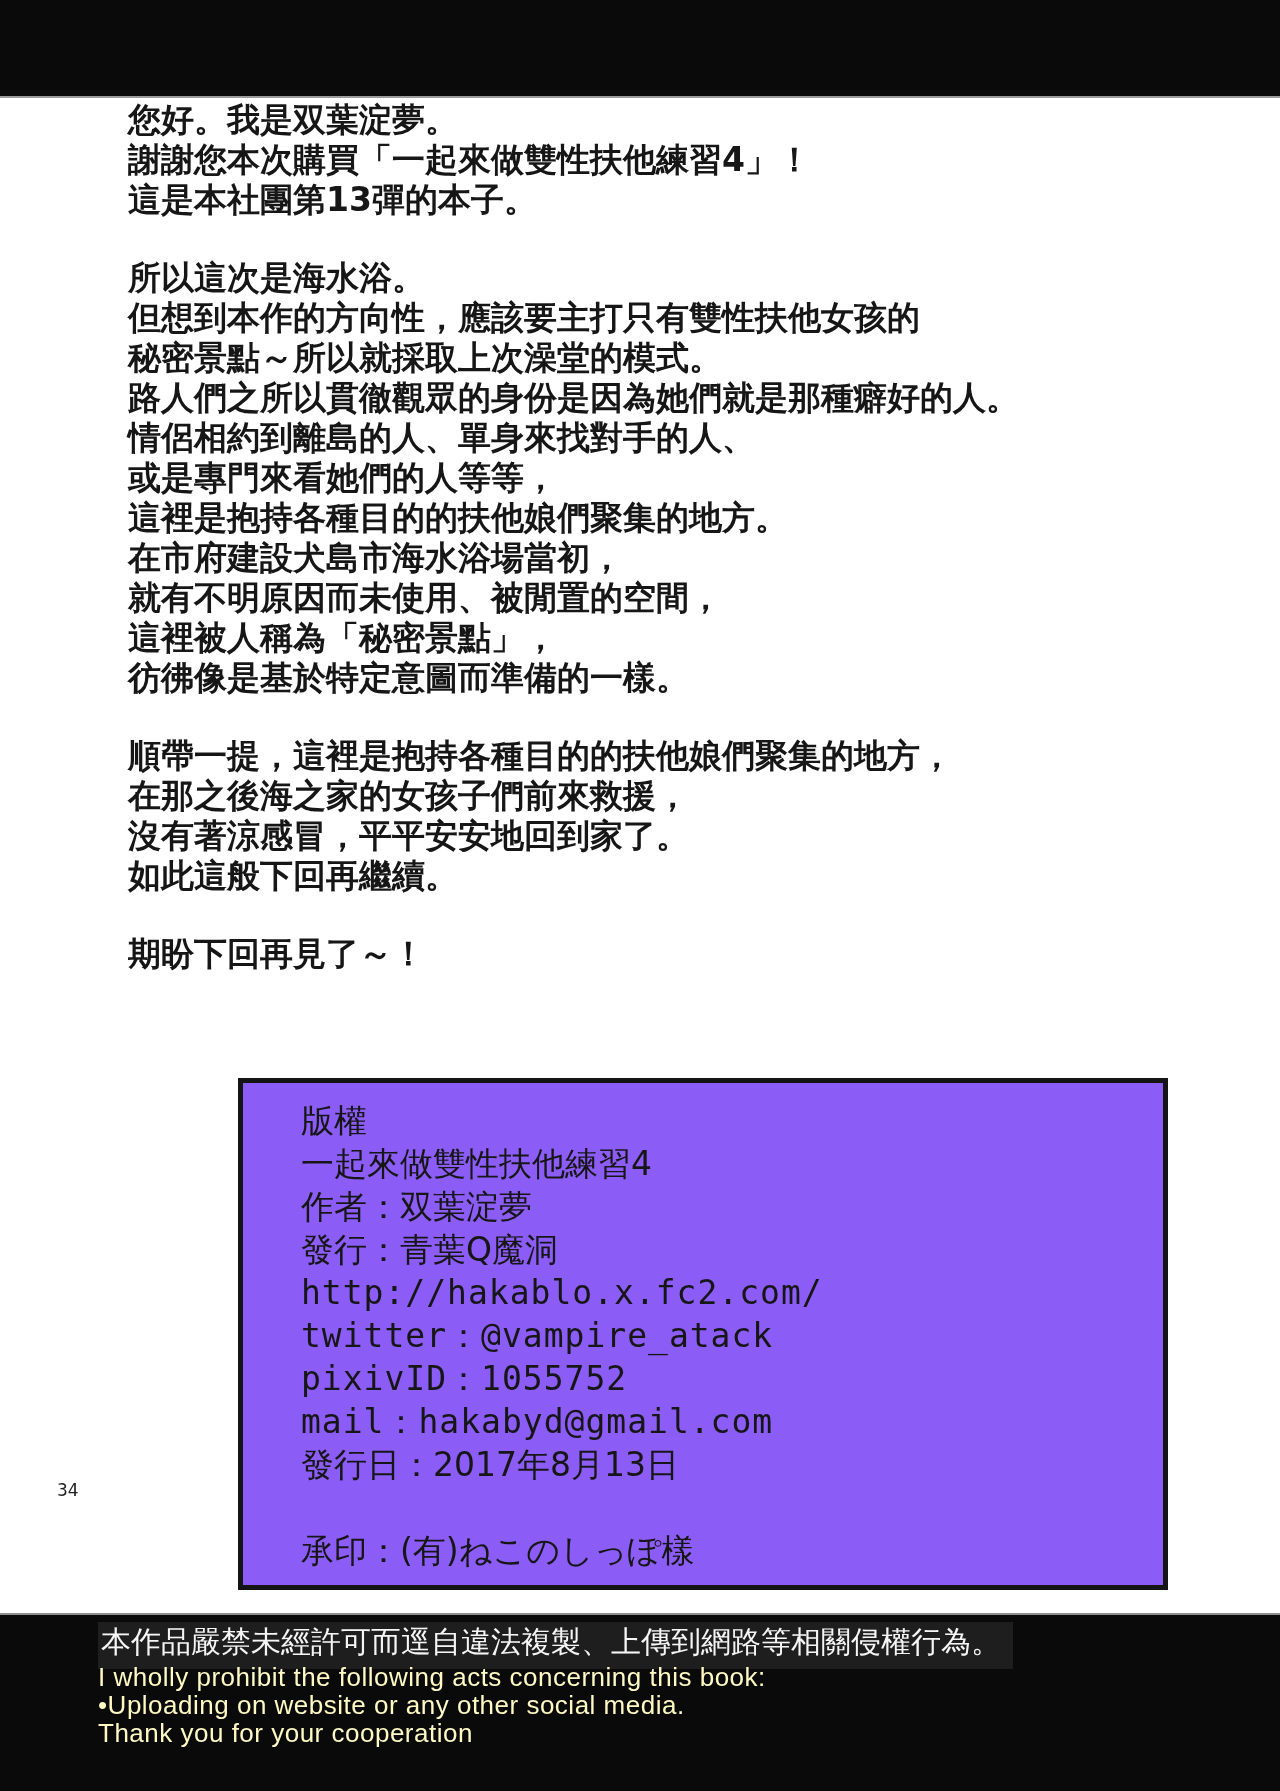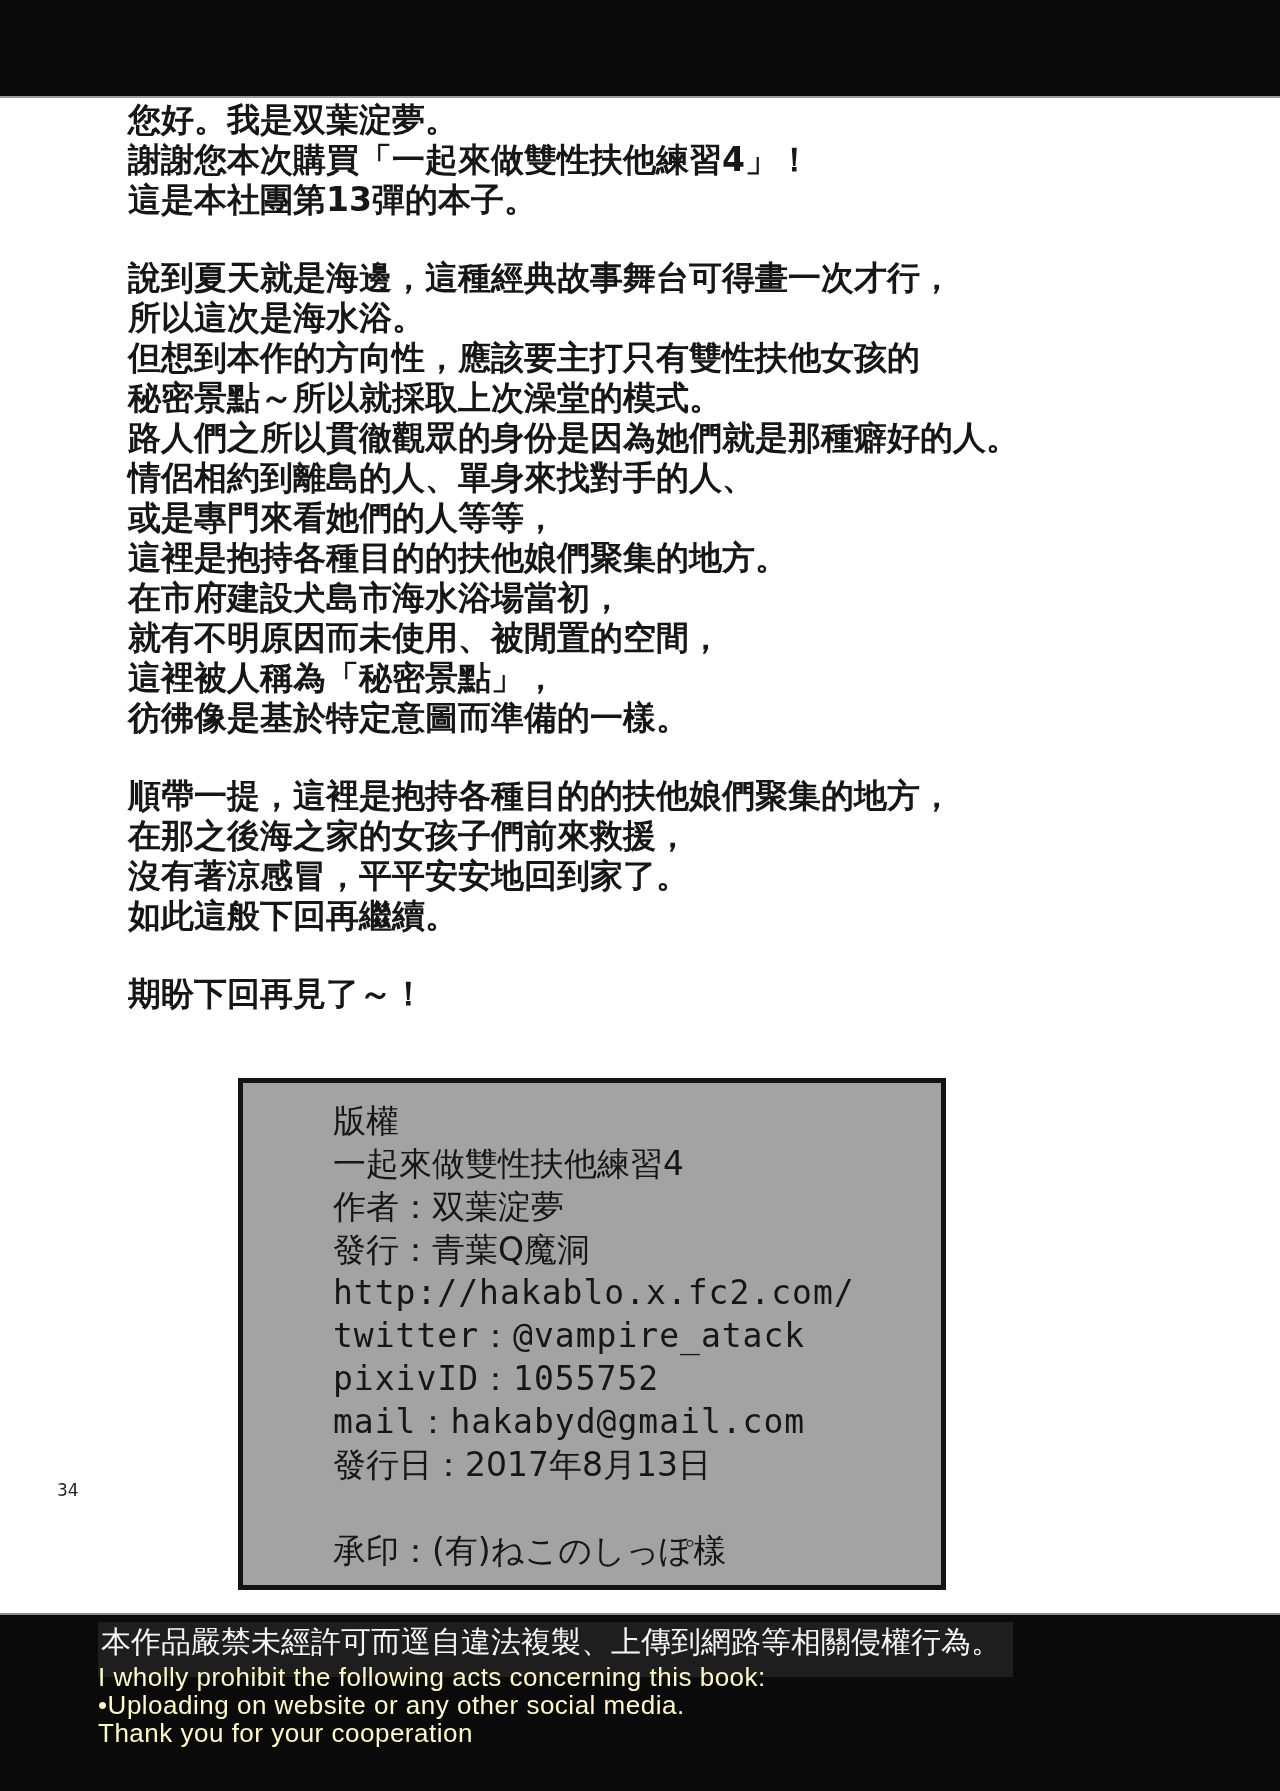--- a/index.html
+++ b/index.html
@@ -32,28 +32,28 @@
     font-size: 33px;
     line-height: 40px;
     font-weight: 500;
   }
   .para { margin: 0 0 38px 0; font-weight: bold; }
   .line { white-space: pre; }
   .colophon {
     position: absolute;
     left: 238px;
     top: 1078px;
-    width: 708px;
+    width: 930px;
     height: 512px;
     border: 5px solid #141414;
     box-sizing: border-box;
-    padding: 16px 10px 0 90px;
+    padding: 16px 10px 0 58px;
     font-size: 33px;
     line-height: 43px;
-    background: #a3a3a3;
+    background: #8b5cf6;
   }
   .colophon .mono {
     font-family: "DejaVu Sans Mono", monospace;
     letter-spacing: 1px;
   }
   .colophon .gap { height: 43px; }
   .page-number {
     position: absolute;
     left: 57px;
     top: 1480px;
@@ -73,21 +73,21 @@
   }
   .footer-zh {
     font-size: 30px;
     line-height: 38px;
     color: #f5f5f5;
     margin-bottom: 2px;
     white-space: pre;
   }
   .footer-zh .hl {
     background: #1e1e1e;
-    padding: 2px 12px 18px 3px;
+    padding: 2px 12px 10px 3px;
   }
   .footer-en {
     font-family: "Liberation Sans", sans-serif;
     font-size: 26px;
     line-height: 28px;
     color: #fef9c3;
     letter-spacing: 0.5px;
     white-space: pre;
   }
 </style>
@@ -96,21 +96,20 @@
 
 <div class="top-bar"></div>
 
 <div class="afterword">
   <div class="para">
     <div class="line">您好。我是双葉淀夢。</div>
     <div class="line">謝謝您本次購買「一起來做雙性扶他練習4」！</div>
     <div class="line">這是本社團第13彈的本子。</div>
   </div>
   <div class="para">
-    <div class="line">說到夏天就是海邊，這種經典故事舞台可得畫一次才行，</div>
     <div class="line">所以這次是海水浴。</div>
     <div class="line">但想到本作的方向性，應該要主打只有雙性扶他女孩的</div>
     <div class="line">秘密景點～所以就採取上次澡堂的模式。</div>
     <div class="line">路人們之所以貫徹觀眾的身份是因為她們就是那種癖好的人。</div>
     <div class="line">情侶相約到離島的人、單身來找對手的人、</div>
     <div class="line">或是專門來看她們的人等等，</div>
     <div class="line">這裡是抱持各種目的的扶他娘們聚集的地方。</div>
     <div class="line">在市府建設犬島市海水浴場當初，</div>
     <div class="line">就有不明原因而未使用、被閒置的空間，</div>
     <div class="line">這裡被人稱為「秘密景點」，</div>

